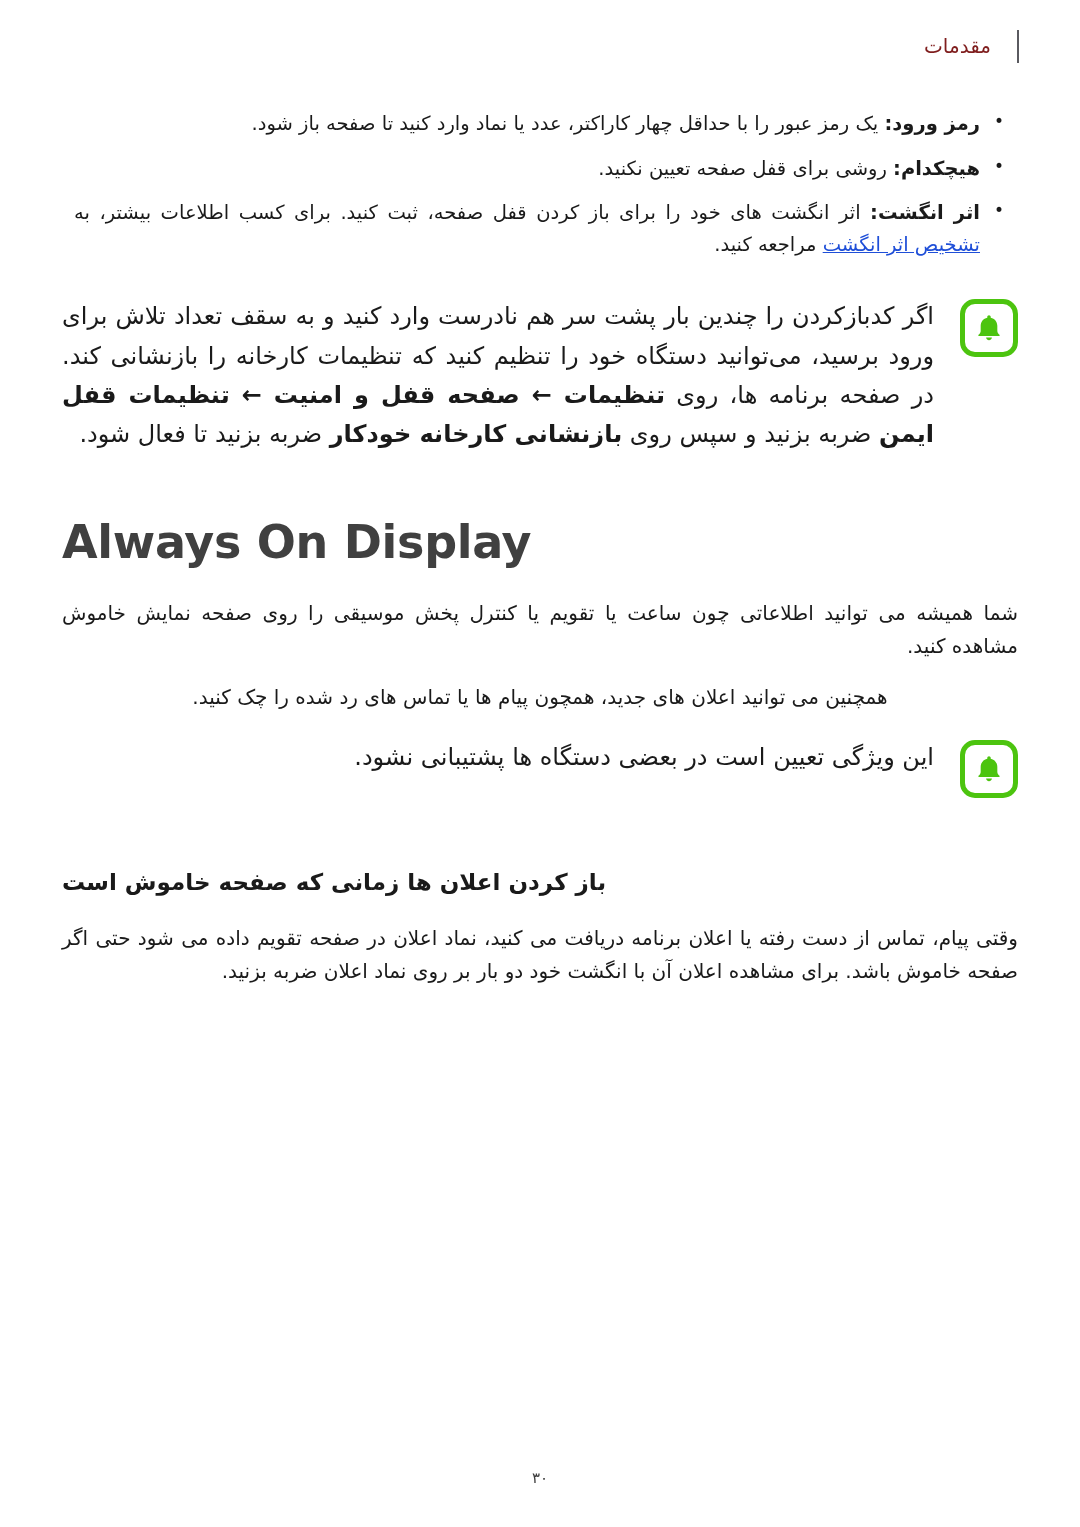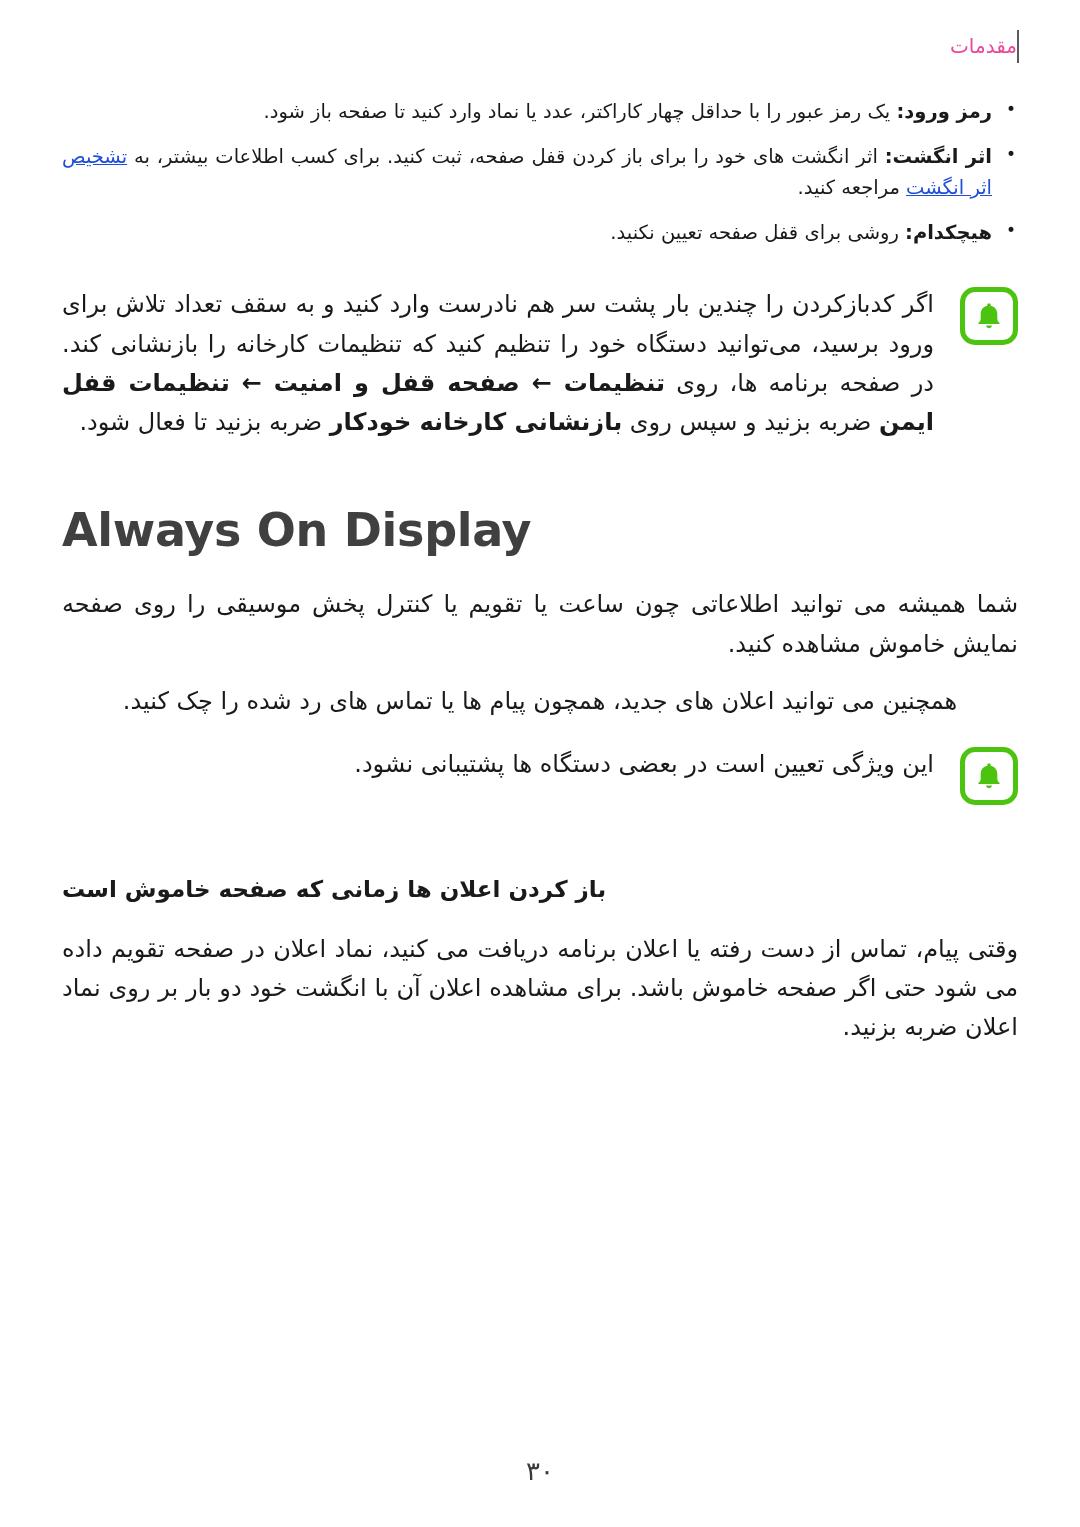--- a/index.html
+++ b/index.html
@@ -40,40 +40,40 @@
     position: absolute;
     top: 0px;
     right: 61px;
     width: 2px;
     height: 33px;
     background: #5a5a60;
   }
   .header-title {
     position: absolute;
     top: 4px;
-    right: 63px;
+    right: 89px;
     font-size: 20px;
     font-weight: 400;
-    color: #ec4899;
+    color: #7f1d1d;
     letter-spacing: 0.5px;
     white-space: nowrap;
   }
 
   
   .content {
     position: absolute;
     top: 96px;
     right: 62px;
     left: 62px;
   }
 
   
   .bullet-list {
     list-style: none;
-    margin: 0;
+    margin: 12px;
     padding: 0;
   }
   .bullet-item {
     position: relative;
     padding-right: 26px;
     margin-bottom: 13px;
     font-size: 19.5px;
     line-height: 1.62;
     text-align: justify;
     text-align-last: right;
@@ -135,21 +135,21 @@
     color: #404040;
     text-align: left;
     direction: ltr;
     letter-spacing: -0.3px;
     line-height: 1.1;
   }
 
   
   .para {
     margin: 0;
-    font-size: 24px;
+    font-size: 20px;
     line-height: 1.64;
     text-align: justify;
     text-align-last: right;
   }
   .para-center {
     text-align: center;
     text-align-last: center;
   }
 
   .sub-heading {
@@ -169,21 +169,21 @@
 
   
   .footer {
     position: absolute;
     bottom: 40px;
     left: 0;
     right: 0;
     text-align: center;
   }
   .page-number {
-    font-size: 26px;
+    font-size: 15px;
     color: #3a3a3a;
     letter-spacing: 1px;
     font-family: Liberation Serif, serif;
   }
 </style>
 </head>
 <body>
 
 <div class="page">
 
@@ -194,25 +194,25 @@
 
   <div class="content">
 
     <ul class="bullet-list">
 
       <li class="bullet-item">
         <span class="lead">رمز ورود:</span><span> یک رمز عبور را با حداقل چهار کاراکتر، عدد یا نماد وارد کنید تا صفحه باز شود.</span>
       </li>
 
       <li class="bullet-item">
+        <span class="lead">هیچکدام:</span><span> روشی برای قفل صفحه تعیین نکنید.</span>
+      </li>
+
+      <li class="bullet-item">
         <span class="lead">اثر انگشت:</span><span> اثر انگشت های خود را برای باز کردن قفل صفحه، ثبت کنید. برای کسب اطلاعات بیشتر، به </span><a class="link" href="#">تشخیص اثر انگشت</a><span> مراجعه کنید.</span>
-      </li>
-
-      <li class="bullet-item">
-        <span class="lead">هیچکدام:</span><span> روشی برای قفل صفحه تعیین نکنید.</span>
       </li>
 
     </ul>
 
     <div class="sp-24"></div>
 
     <div class="notice">
       <span class="bell-icon">
         <svg width="34" height="34" viewBox="0 0 34 34" aria-hidden="true">
           <path d="M17 4.2c-0.95 0-1.72 0.72-1.72 1.6v0.95c-3.9 0.78-6.6 4.1-6.6 8.1v5.2c0 1.1-0.45 2.1-1.25 2.85l-0.9 0.85c-0.5 0.47-0.16 1.3 0.53 1.3h19.88c0.69 0 1.03-0.83 0.53-1.3l-0.9-0.85c-0.8-0.75-1.25-1.75-1.25-2.85v-5.2c0-4-2.7-7.32-6.6-8.1v-0.95c0-0.88-0.77-1.6-1.72-1.6z" fill="#4cc40f"></path>

